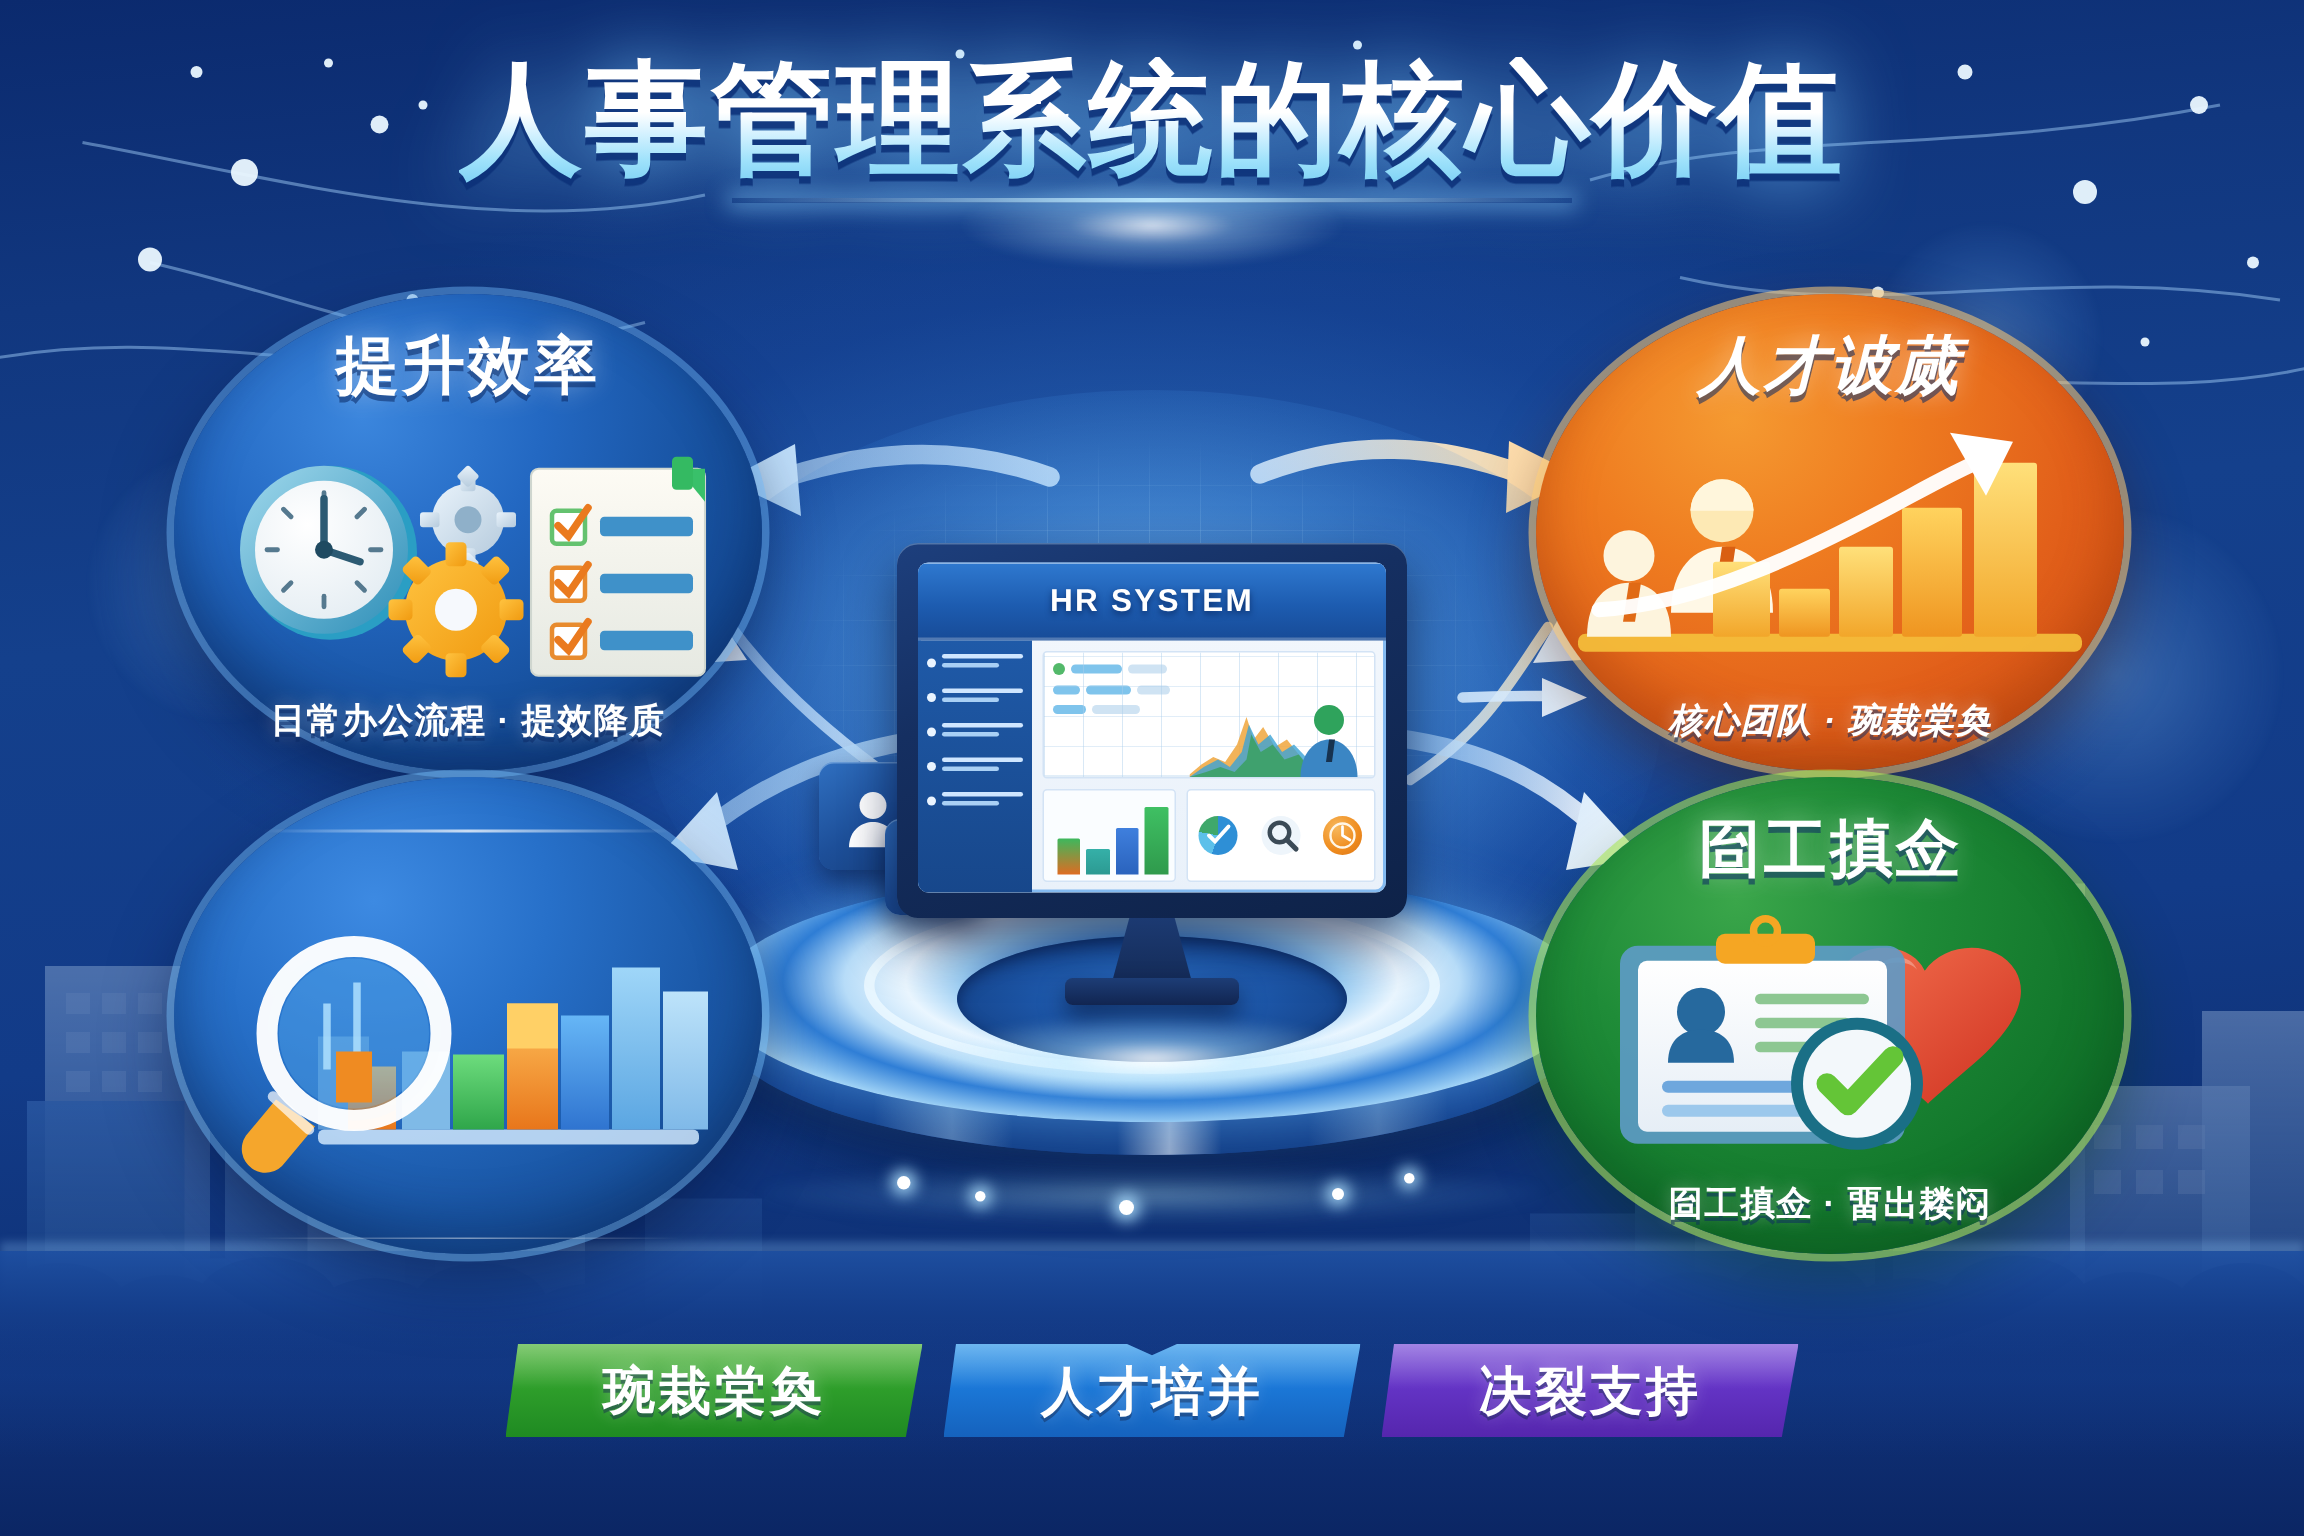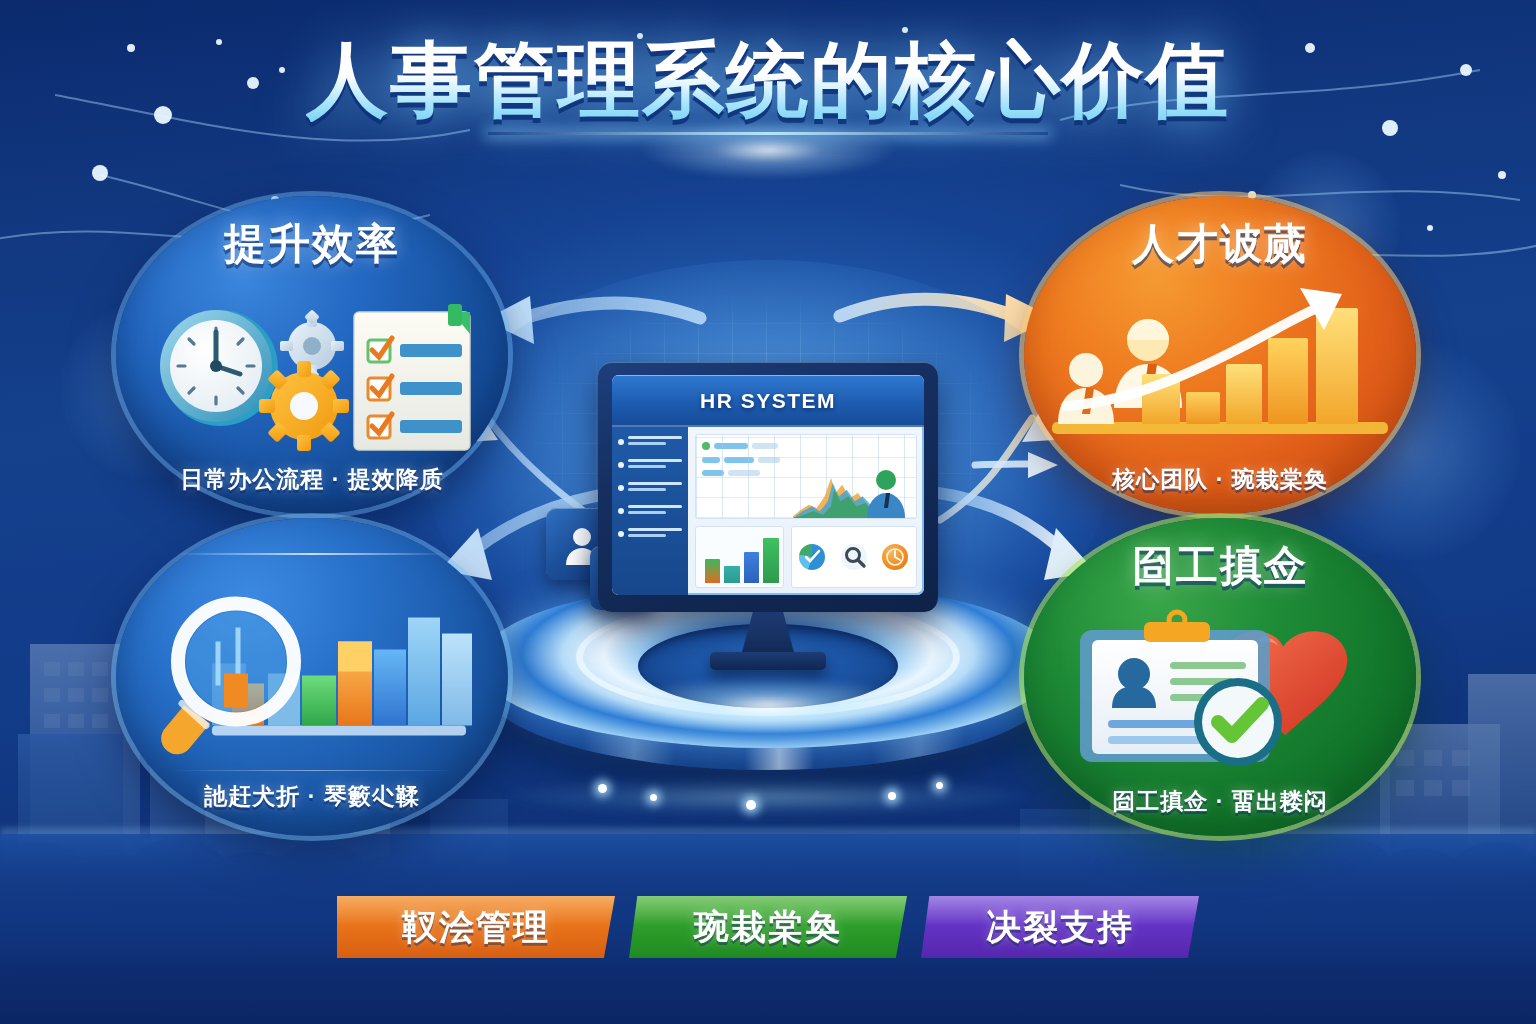--- a/index.html
+++ b/index.html
@@ -262,20 +262,21 @@
   #bubble-efficiency {
     left:116px; top:196px; width:392px; height:318px;
     background: radial-gradient(ellipse at 32% 26%, #3b86dd 0%, #2368c2 32%, #17519f 62%, #0f3d80 100%);
     box-shadow: 0 0 0 5px rgba(110,185,250,.45), 0 18px 44px rgba(4,18,56,.55), inset 0 -16px 36px rgba(6,26,70,.4);
   }
   
   #bubble-talent {
     left:1024px; top:196px; width:392px; height:318px;
     background: radial-gradient(ellipse at 34% 26%, #f59a31 0%, #ef7c20 30%, #e2601a 62%, #cc4a13 100%);
     box-shadow: 0 0 0 5px rgba(255,205,120,.55), 0 18px 44px rgba(70,24,4,.45), inset 0 -16px 36px rgba(140,48,6,.4);
+    font-style: italic;
   }
   
   #bubble-analytics {
     left:116px; top:518px; width:392px; height:318px;
     background: radial-gradient(ellipse at 34% 26%, #3d8ae2 0%, #2770c9 32%, #1a57a6 64%, #124485 100%);
     box-shadow: 0 0 0 5px rgba(120,195,255,.45), 0 18px 44px rgba(4,18,56,.55), inset 0 -16px 36px rgba(6,26,70,.4);
   }
   
   #bubble-experience {
     left:1024px; top:518px; width:392px; height:318px;
@@ -867,21 +868,20 @@
             <path d="M102,106 L102,62"></path>
               <path d="M122,106 L122,48"></path>
           </g>
           <rect x="108" y="94" width="24" height="34" fill="#ef8b22"></rect>
           <path d="M68,126 L48,150 A15,15 0 0 0 74,168 L94,144 Z" fill="#f5a62c"></path>
           <path d="M66,124 L90,146" stroke="#ffffff" stroke-width="7" stroke-linecap="round" opacity=".7"></path>
         </g>
       </svg>
     </div>
     <div class="b-rule low"></div>
-    <div class="b-sub">訑赶犬折 · 琴籔尐鞣</div>
   </div>
 
   <div class="bubble" id="bubble-experience">
     <div class="b-title">囼工搷佥</div>
     <div class="b-rule"></div>
     <div class="b-art">
       <svg width="100%" height="100%" viewBox="0 0 392 170">
         <defs>
           <linearGradient id="heartG" x1="0" y1="0" x2="1" y2="1">
             <stop offset="0" stop-color="#f4714f"></stop>
@@ -921,24 +921,24 @@
           <path d="M194,118 L208,132 L238,100" stroke="#64c537" stroke-width="14" fill="none" stroke-linecap="round" stroke-linejoin="round"></path>
         </g>
       </svg>
     </div>
     <div class="b-rule low"></div>
     <div class="b-sub">囼工搷佥 · 畱出耧闷</div>
   </div>
 
   <div class="tag-strip-bg"></div>
   <div class="tagstrip">
-    <div class="tag" id="tag-0">
-      <span class="tag-label">靫浍管理</span>
-    </div>
     <div class="tag" id="tag-1">
       <span class="tag-label">琬栽棠奐</span>
+    </div>
+    <div class="tag" id="tag-2">
+      <span class="tag-label">人才培并</span>
     </div>
     <div class="tag" id="tag-3">
       <span class="tag-label">决裂支持</span>
     </div>
   </div>
 
 </div>
 
 </body></html>

